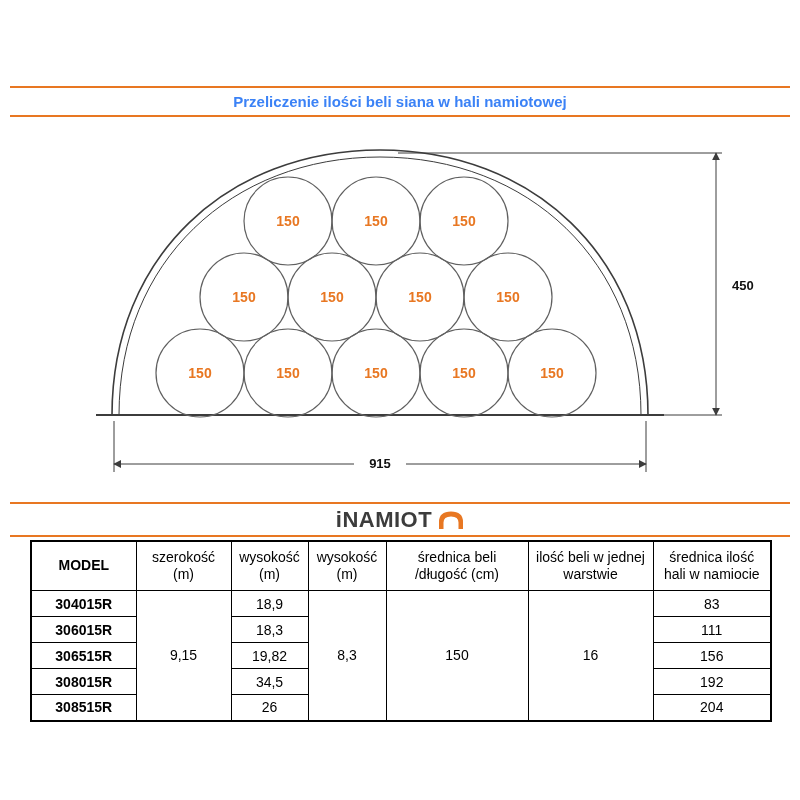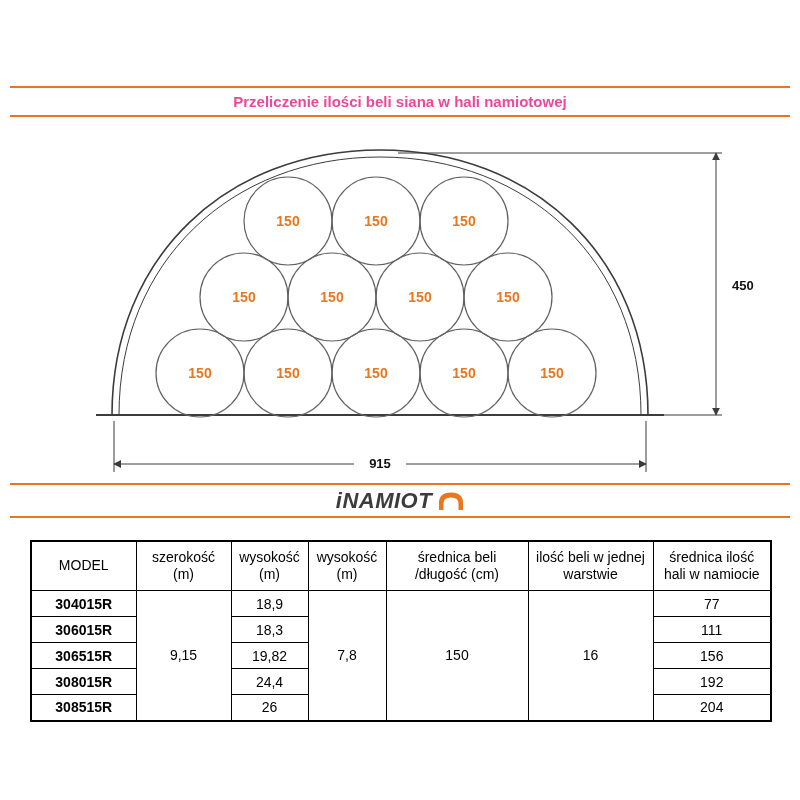--- a/index.html
+++ b/index.html
@@ -11,37 +11,37 @@
     overflow: hidden;
   }
   .band {
     position: absolute; left: 10px; width: 780px;
     border-top: 2px solid #e87722;
     border-bottom: 2px solid #e87722;
     display: flex; align-items: center; justify-content: center; gap: 6px;
     background: #fff;
   }
   .title-band { top: 86px; height: 27px; }
-  .page-title { font-size: 15px; font-weight: 700; color: #ec4899; margin: 8px; }
-  .logo-band { top: 483px; height: 31px; font-style: italic; }
+  .page-title { font-size: 15px; font-weight: 700; color: #3b82f6; margin: 8px; }
+  .logo-band { top: 502px; height: 31px; }
   .logo-text { font-size: 22px; font-weight: 700; color: #3c3c3c; letter-spacing: 0.5px; }
   .diagram { position: absolute; top: 128px; left: 0; }
   svg text { font-family: "Liberation Sans", sans-serif; }
   .spec-table {
     position: absolute; top: 540px; left: 30px; width: 740px;
     border-collapse: collapse; table-layout: fixed;
     border: 2px solid #000;
   }
   .spec-table th, .spec-table td {
     border: 1px solid #000;
     text-align: center; vertical-align: middle;
     font-size: 14px; color: #000; padding: 1px 2px;
   }
   .spec-table th { font-weight: 400; height: 46px; line-height: 1.25; }
-  .spec-table th.model-col { font-weight: 400; }
+  .spec-table th.model-col { font-weight: 700; }
   .spec-table tbody tr { height: 26px; margin-left: 12px; }
   td.model-cell { font-weight: 700; }
   .hl:empty { display: none; }
 </style>
 </head>
 <body>
 
 <div class="band title-band">
   <h1 class="page-title">Przeliczenie ilości beli siana w hali namiotowej</h1>
 </div>
@@ -150,38 +150,38 @@
         <div class="hl">średnica ilość</div>
         <div class="hl">hali w namiocie</div>
       </th>
     </tr>
   </thead>
   <tbody>
     <tr>
       <td class="model-cell">304015R</td>
       <td rowspan="5">9,15</td>
       <td>18,9</td>
-      <td rowspan="5">7,8</td>
+      <td rowspan="5">8,3</td>
       <td rowspan="5">150</td>
       <td rowspan="5">16</td>
-      <td>77</td>
+      <td>83</td>
     </tr>
     <tr>
       <td class="model-cell">306015R</td>
       <td>18,3</td>
       <td>111</td>
     </tr>
     <tr>
       <td class="model-cell">306515R</td>
       <td>19,82</td>
       <td>156</td>
     </tr>
     <tr>
       <td class="model-cell">308015R</td>
-      <td>24,4</td>
+      <td>34,5</td>
       <td>192</td>
     </tr>
     <tr>
       <td class="model-cell">308515R</td>
       <td>26</td>
       <td>204</td>
     </tr>
   </tbody>
 </table>
 

